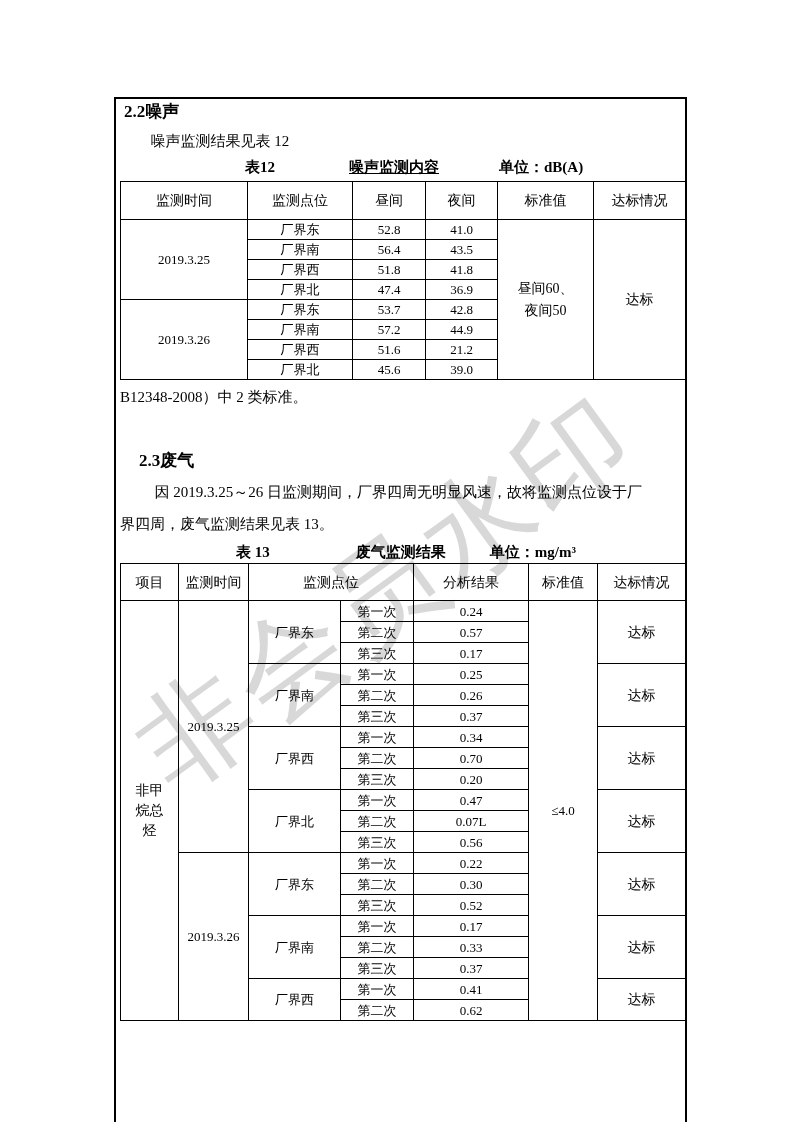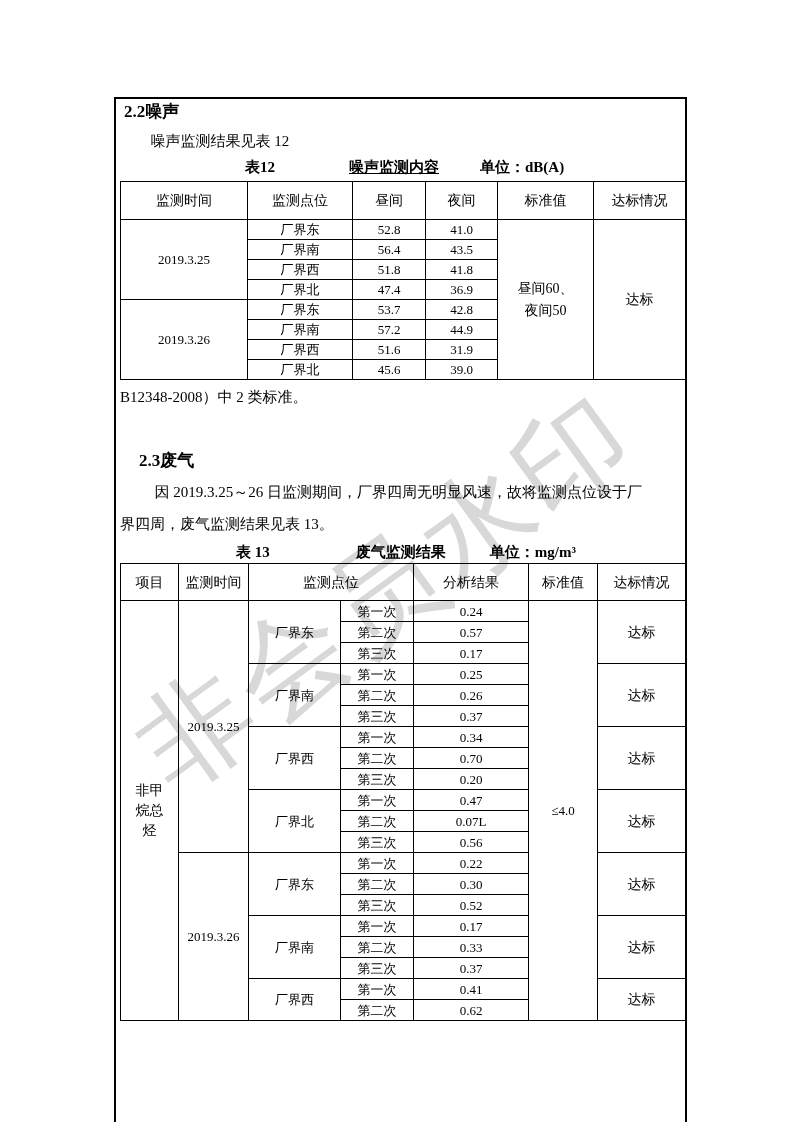--- a/index.html
+++ b/index.html
@@ -19,21 +19,21 @@
     border:2px solid #000;box-sizing:border-box;z-index:1;background:transparent;
   }
   .abs{position:absolute;left:0;right:0;}
   .h2{font-size:17px;font-weight:bold;line-height:22px;}
   #h2-noise{top:2px;left:8px;right:auto;}
   #intro-noise{top:27px;font-size:15px;text-indent:2.3em;line-height:30px;}
   .caption{font-weight:bold;font-size:15px;display:flex;line-height:24px;}
   #caption-12{top:56px;gap:16px;}
   #caption-12 .c1{margin-left:129px;}
   #caption-12 .c2{margin-left:58px;text-decoration:underline;}
-  #caption-12 .c3{margin-left:25px;}
+  #caption-12 .c3{margin-left:44px;}
   #caption-13{top:441px;}
   #caption-13 .c1{margin-left:120px;}
   #caption-13 .c2{margin-left:86px;}
   #caption-13 .c3{margin-left:44px;}
   #conclusion{top:282px;font-size:15px;line-height:32px;padding:0 4px;}
   #conclusion .ln1{text-indent:2.3em;white-space:nowrap;}
   #h2-gas{top:351px;left:23px;right:auto;font-family:Liberation Serif, serif;}
   #intro-gas{top:377px;font-size:15px;line-height:32px;padding:0 4px;}
   #intro-gas .ln1{text-indent:2.3em;white-space:nowrap;}
   table{border-collapse:collapse;table-layout:fixed;position:absolute;left:4px;background:transparent;}
@@ -117,21 +117,21 @@
       <td>42.8</td>
     </tr>
     <tr>
       <td>厂界南</td>
       <td>57.2</td>
       <td>44.9</td>
     </tr>
     <tr>
       <td>厂界西</td>
       <td>51.6</td>
-      <td>31.9</td>
+      <td>21.2</td>
     </tr>
     <tr>
       <td>厂界北</td>
       <td>45.6</td>
       <td>39.0</td>
     </tr>
   </tbody>
     </table>
 
   <div class="abs" id="conclusion">

